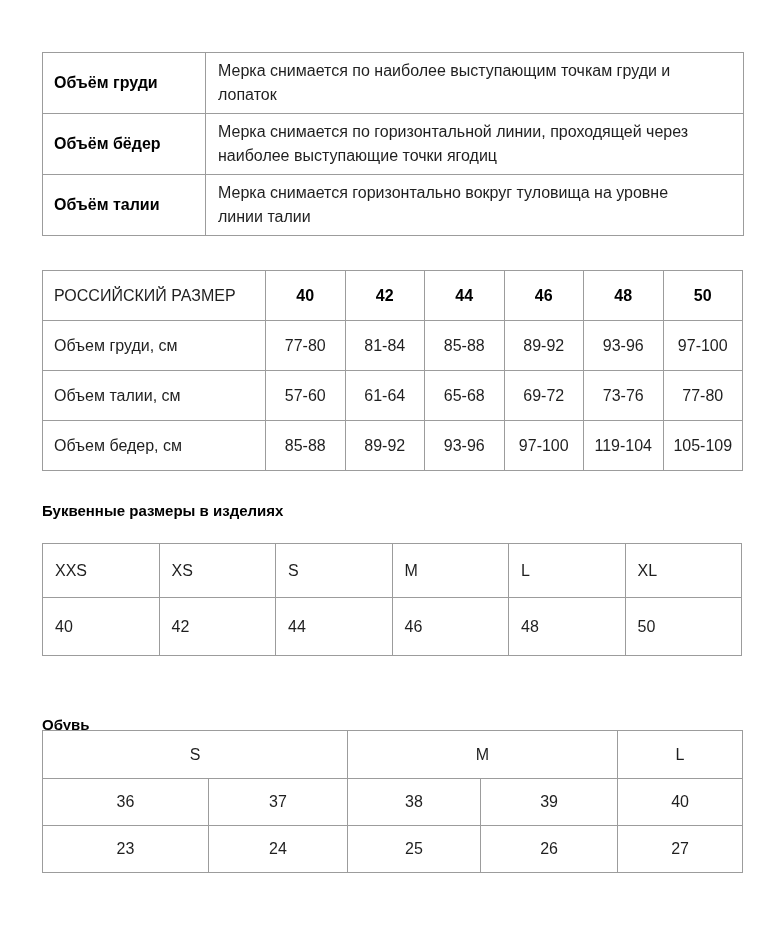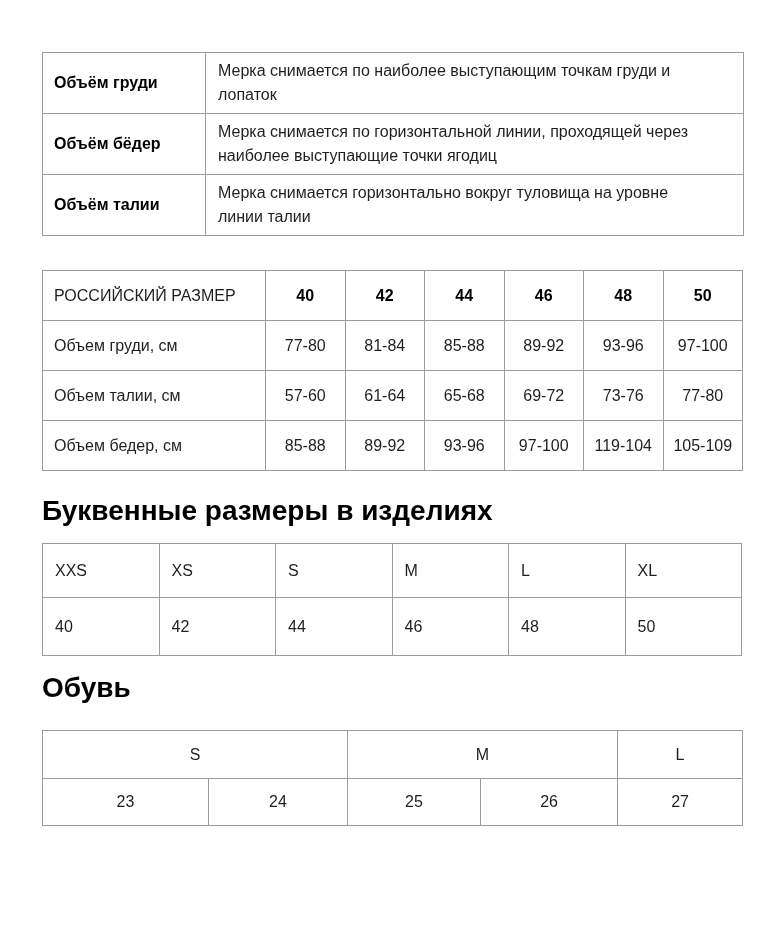--- a/index.html
+++ b/index.html
@@ -56,27 +56,27 @@
     width: 223px;
     text-align: left;
     padding-left: 11px;
   }
   .t-rus thead td.size { font-weight: bold; color: #000; }
 
   
   .section-heading {
     position: absolute;
     left: 42px;
-    font-size: 28px;
+    font-size: 15px;
     line-height: 28px;
     font-weight: bold;
     color: #000;
   }
   .h-letters { top: 497px; }
-  .h-shoes   { top: 674px; }
+  .h-shoes   { top: 711px; }
 
   
   .t-letter { top: 543px; width: 700px; }
   .t-letter td { padding-left: 12px; text-align: left; }
   .t-letter tr.letters td { height: 54px; margin-left: 40px; }
   .t-letter tr.numbers td { height: 58px; }
 
   
   .t-shoe { top: 730px; width: 700px; }
   .t-shoe td { text-align: center; }
@@ -184,20 +184,27 @@
       <col style="width:133px">
       <col style="width:137px">
       <col style="width:125px">
     </colgroup>
     <tbody>
       <tr class="groups">
         <td colspan="2">S</td>
         <td colspan="2">M</td>
         <td>L</td>
       </tr>
+      <tr class="eu">
+        <td>36</td>
+        <td>37</td>
+        <td>38</td>
+        <td>39</td>
+        <td>40</td>
+      </tr>
       <tr class="cm">
         <td>23</td>
         <td>24</td>
         <td>25</td>
         <td>26</td>
         <td>27</td>
       </tr>
     </tbody>
   </table>
 

